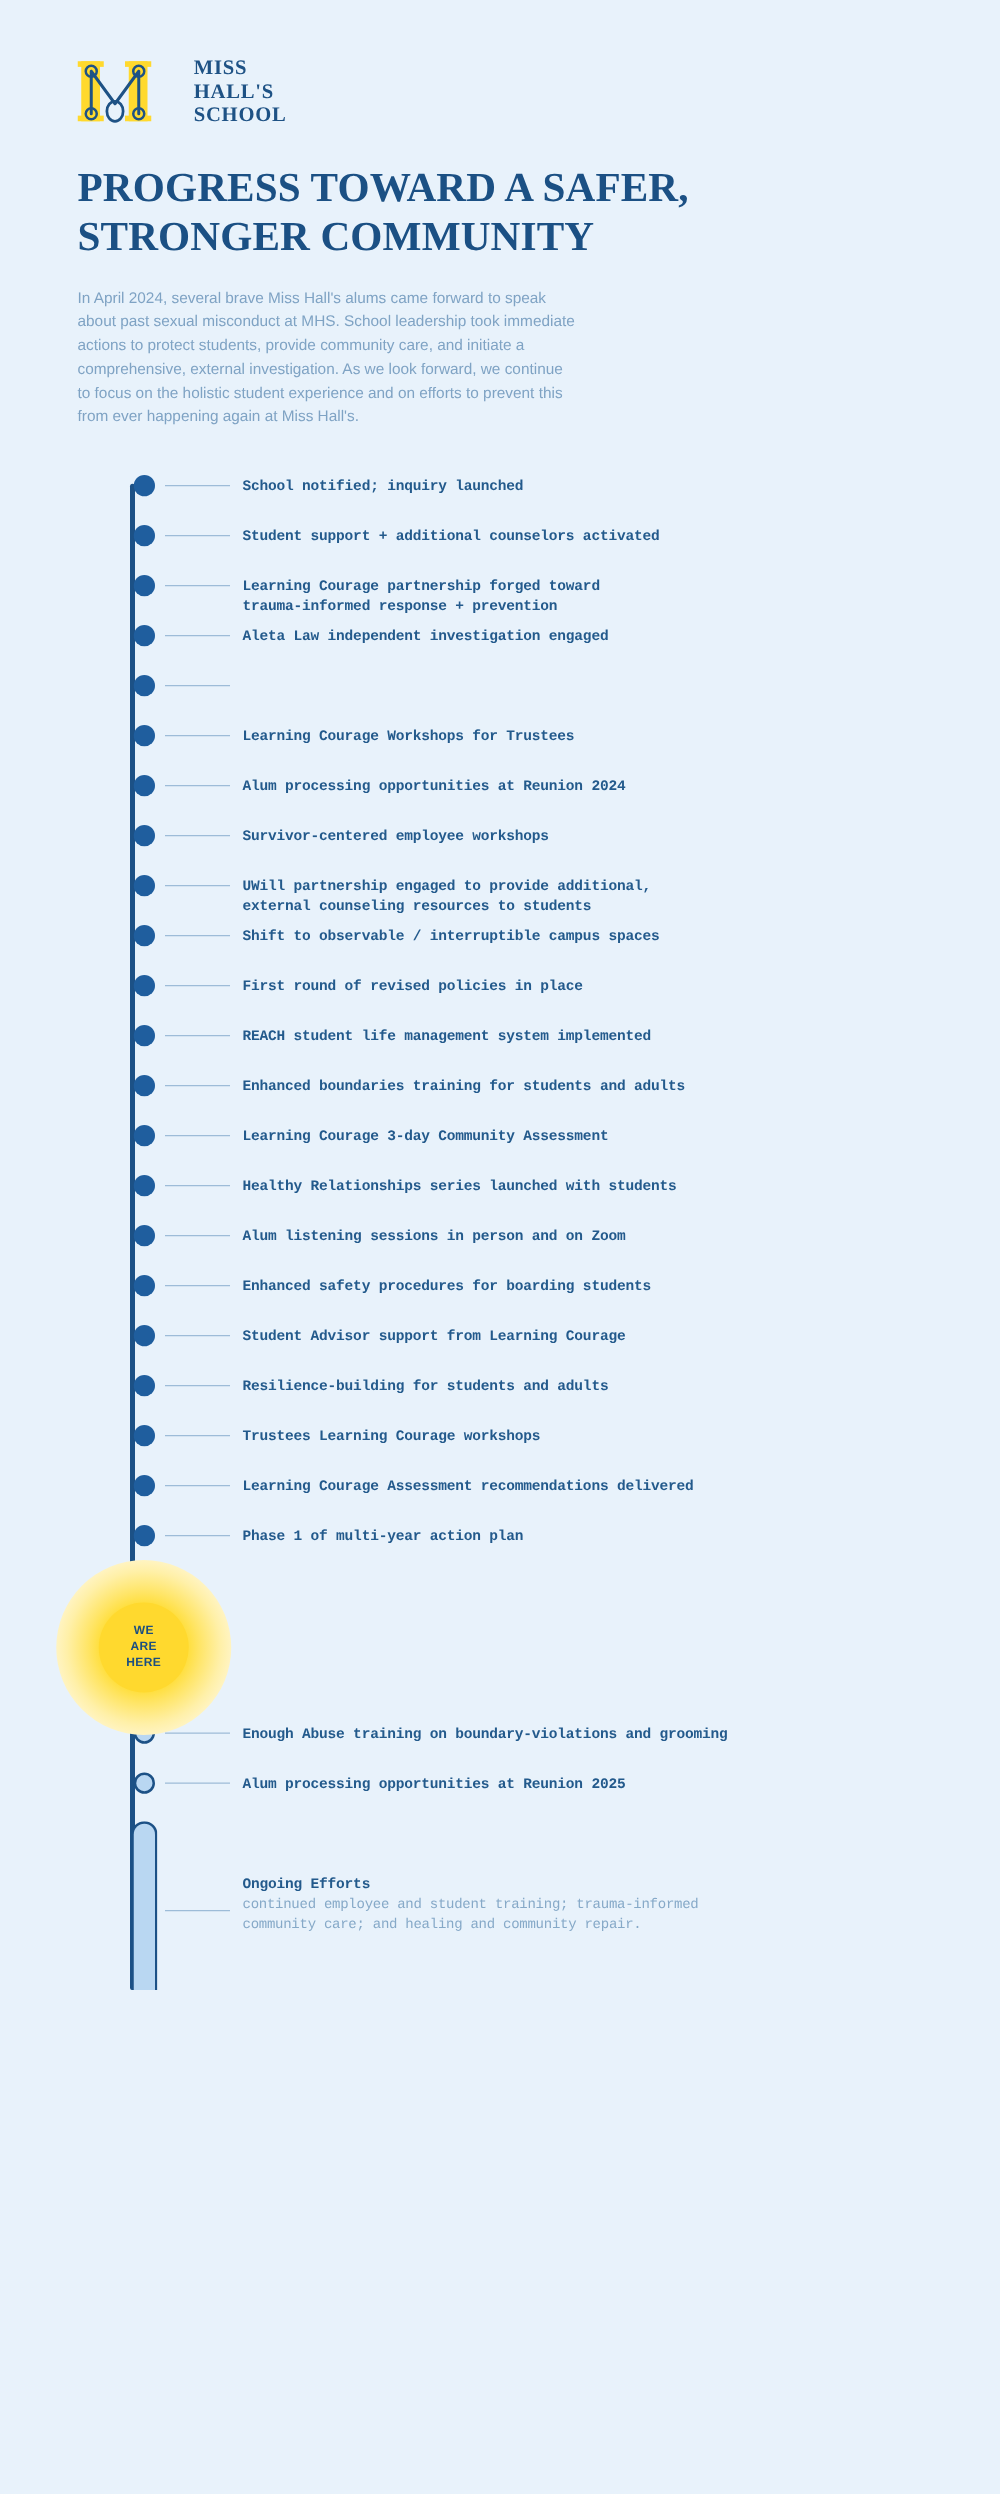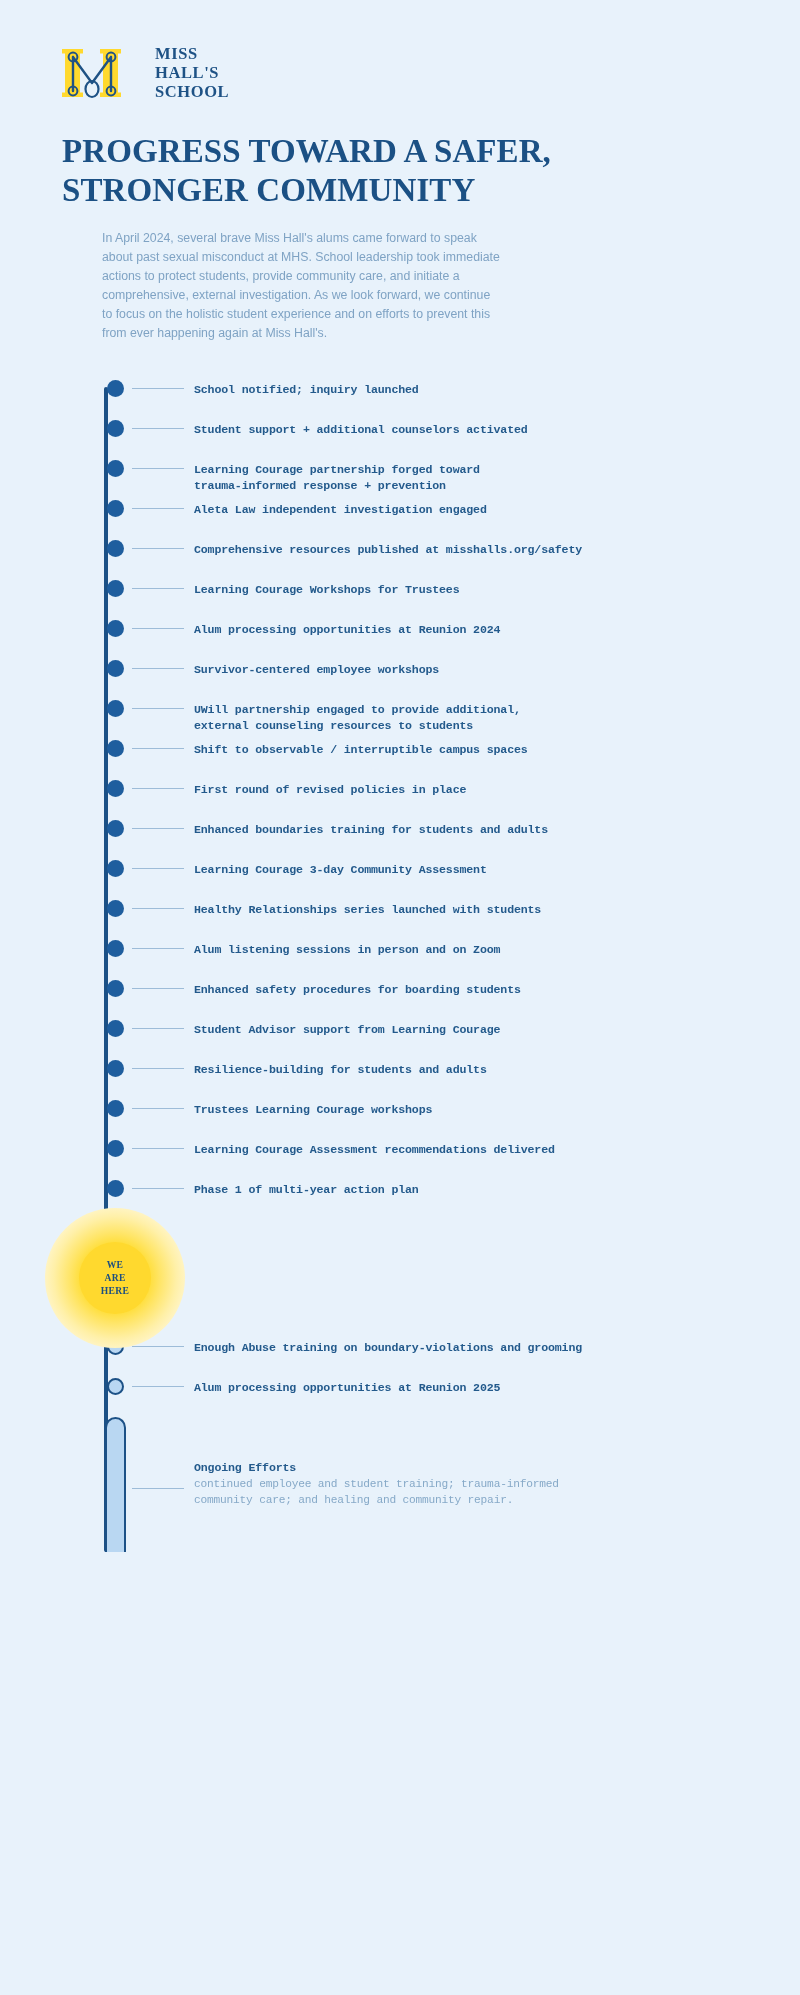--- a/index.html
+++ b/index.html
@@ -42,21 +42,20 @@
     letter-spacing: 0.1px;
     max-width: 540px;
   }
 
   .intro {
     margin-top: 19px;
     color: #7fa3c4;
     font-size: 12.3px;
     line-height: 1.55;
     max-width: 400px;
-    margin-left: 40px;
   }
 
   
   .timeline {
     position: relative;
     margin-top: 36px;
     padding-left: 98px;
   }
 
   .spine {
@@ -145,21 +144,21 @@
   .here-inner {
     width: 72px; height: 72px;
     border-radius: 50%;
     background: #ffd92e;
     display: flex; flex-direction: column;
     align-items: center; justify-content: center;
     gap: 1px;
   }
 
   .here-inner span {
-    font-family: Liberation Serif, serif;
+    font-family: Liberation Sans, sans-serif;
     font-weight: bold;
     font-size: 9.6px;
     color: #1c4f80;
     letter-spacing: 0.3px;
     line-height: 1.25;
   }
 
   
   .ongoing-row {
     position: relative;
@@ -270,21 +269,20 @@
             <div class="dot"></div>
           </div>
           <div class="connector"></div>
           <div class="label">Aleta Law independent investigation engaged</div>
         </div>
         <div class="row">
           <div class="dot-wrap">
             <div class="dot"></div>
           </div>
           <div class="connector"></div>
-          <div class="label">Comprehensive resources published at misshalls.org/safety</div>
         </div>
         <div class="row">
           <div class="dot-wrap">
             <div class="dot"></div>
           </div>
           <div class="connector"></div>
           <div class="label">Learning Courage Workshops for Trustees</div>
         </div>
         <div class="row">
           <div class="dot-wrap">
@@ -314,20 +312,27 @@
           </div>
           <div class="connector"></div>
           <div class="label">Shift to observable / interruptible campus spaces</div>
         </div>
         <div class="row">
           <div class="dot-wrap">
             <div class="dot"></div>
           </div>
           <div class="connector"></div>
           <div class="label">First round of revised policies in place</div>
+        </div>
+        <div class="row">
+          <div class="dot-wrap">
+            <div class="dot"></div>
+          </div>
+          <div class="connector"></div>
+          <div class="label">REACH student life management system implemented</div>
         </div>
         <div class="row">
           <div class="dot-wrap">
             <div class="dot"></div>
           </div>
           <div class="connector"></div>
           <div class="label">Enhanced boundaries training for students and adults</div>
         </div>
         <div class="row">
           <div class="dot-wrap">

